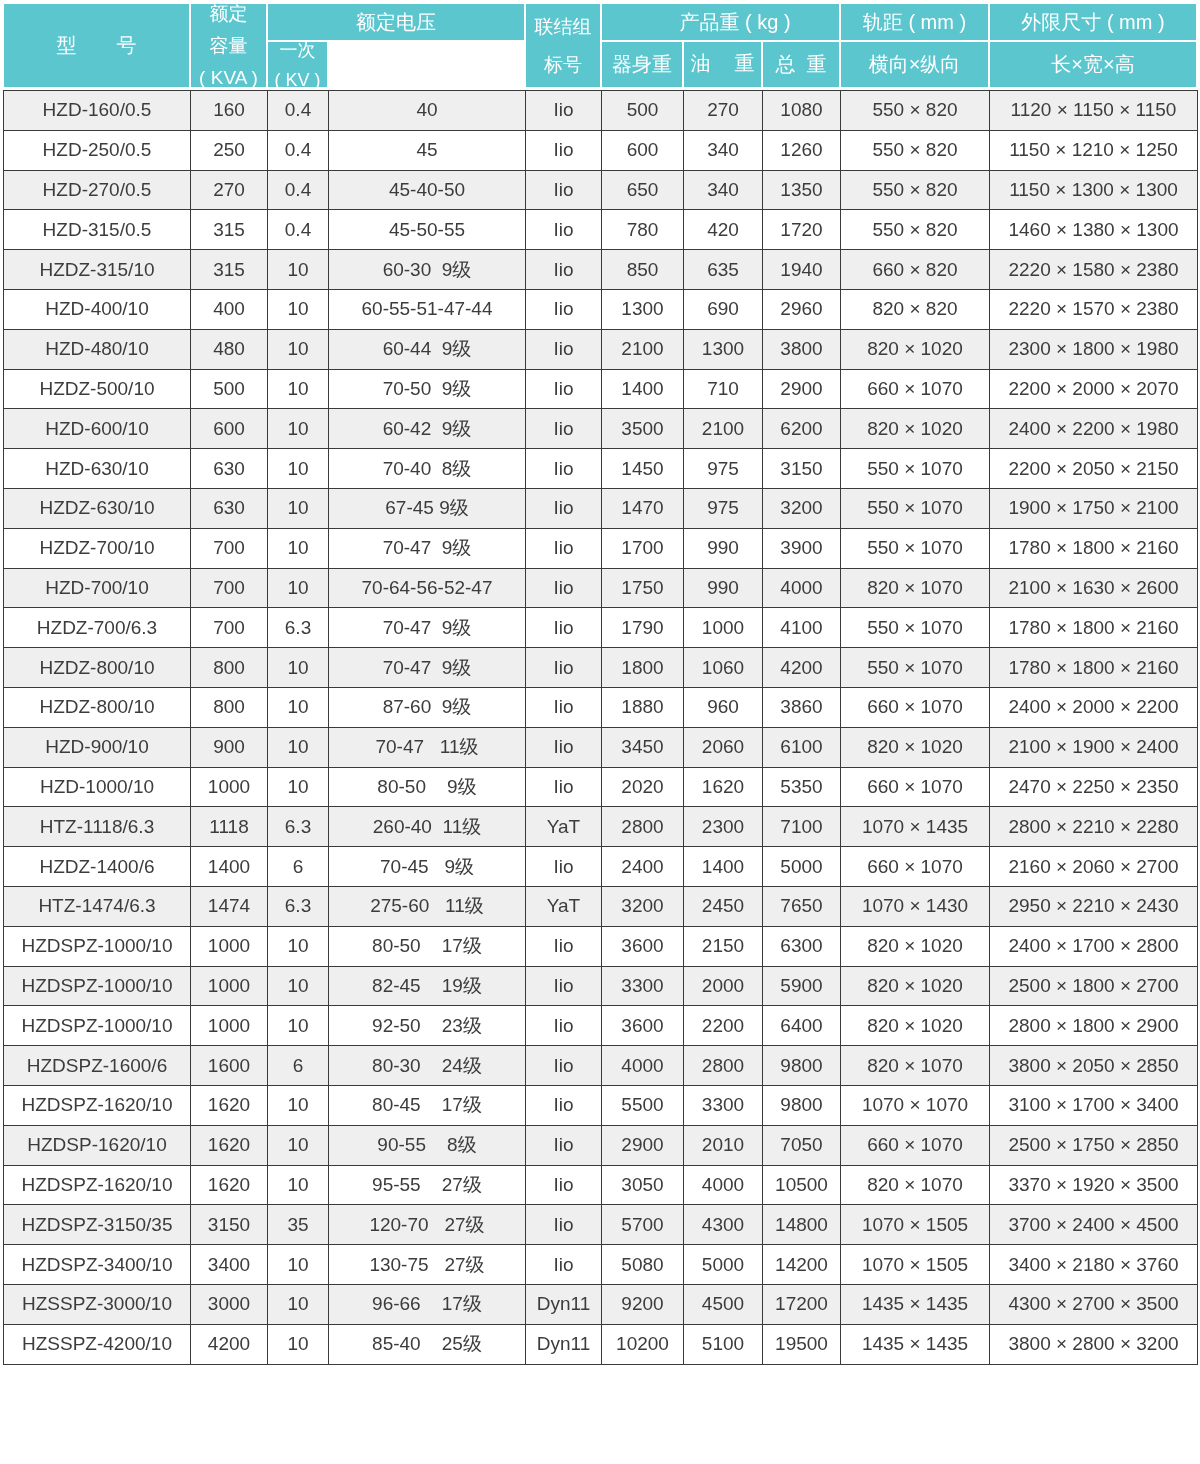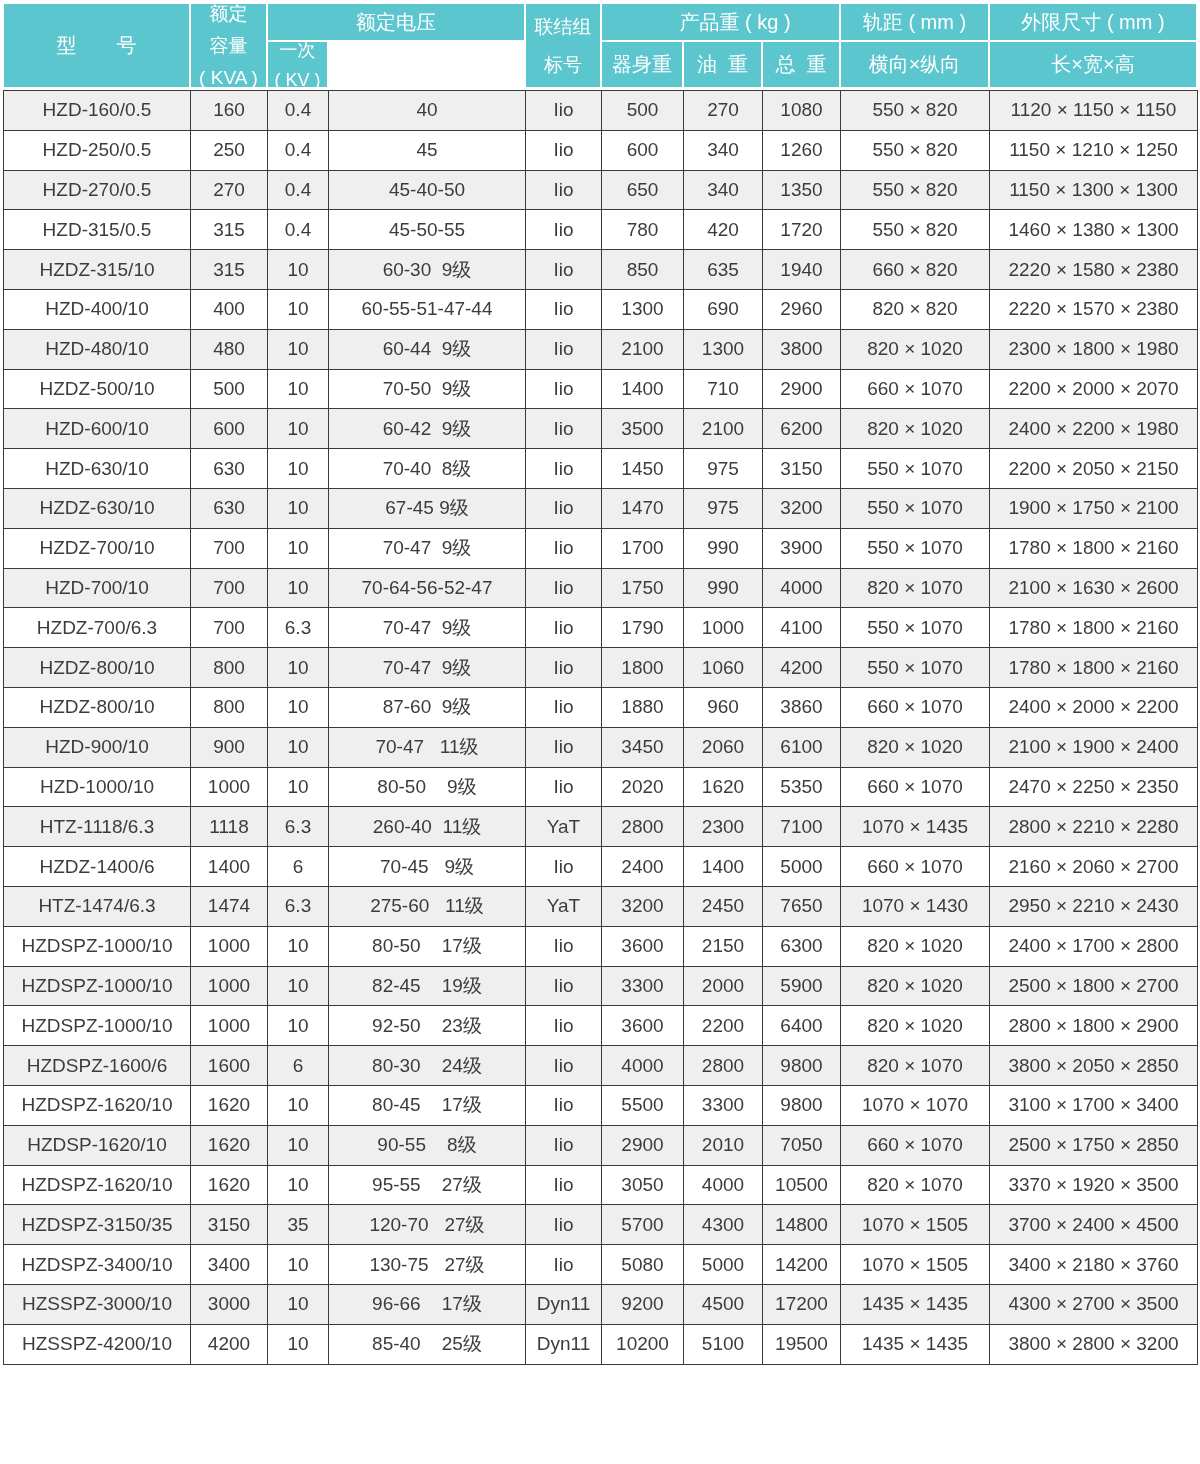--- a/index.html
+++ b/index.html
@@ -32,21 +32,21 @@
     gap:12px;
   }
   .hc-model     {grid-column:1;grid-row:1/3;}
   .hc-capacity  {grid-column:2;grid-row:1/3;font-size:19px;line-height:20px;}
   .hc-voltage   {grid-column:3/5;grid-row:1;}
   .hc-primary   {grid-column:3;grid-row:2;font-size:18px;line-height:18px;}
   .hc-secondary {grid-column:4;grid-row:2;}
   .hc-conn      {grid-column:5;grid-row:1/3;font-size:19px;line-height:26px;}
   .hc-weight    {grid-column:6/9;grid-row:1;padding-left:29px;}
   .hc-bodyw     {grid-column:6;grid-row:2;}
-  .hc-oilw      {grid-column:7;grid-row:2;}
+  .hc-oilw      {grid-column:7;grid-row:2;font-family:Liberation Mono, monospace;}
   .hc-totalw    {grid-column:8;grid-row:2;}
   .hc-gauge     {grid-column:9;grid-row:1;}
   .hc-gaugesub  {grid-column:9;grid-row:2;}
   .hc-dims      {grid-column:10;grid-row:1;}
   .hc-dimssub   {grid-column:10;grid-row:2;}
 
   
   table.spec{
     border-collapse:collapse;
     table-layout:fixed;

